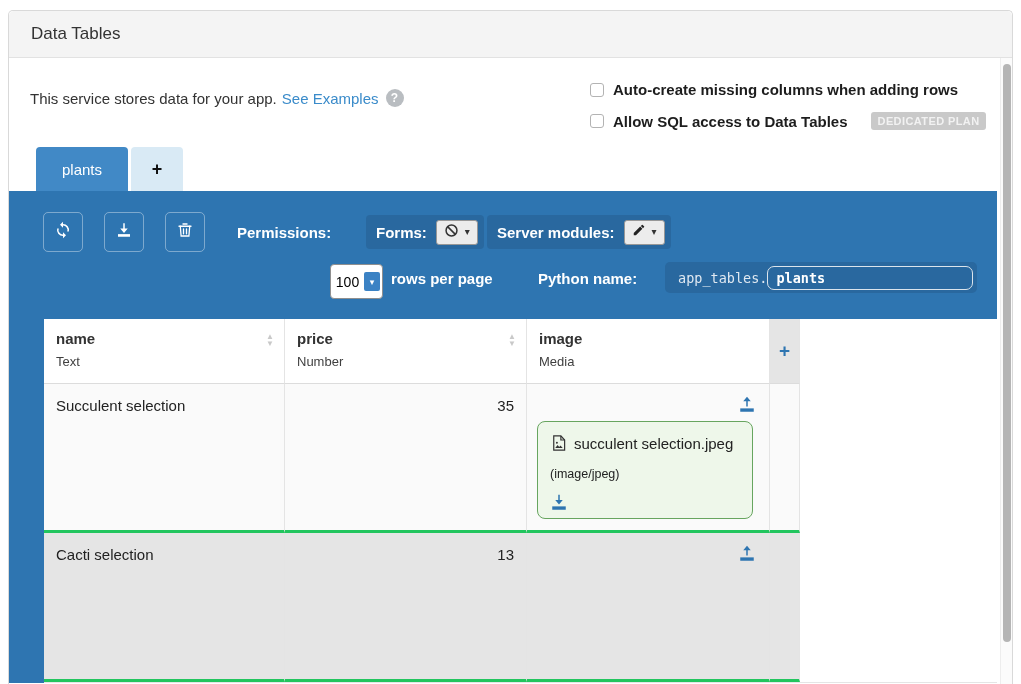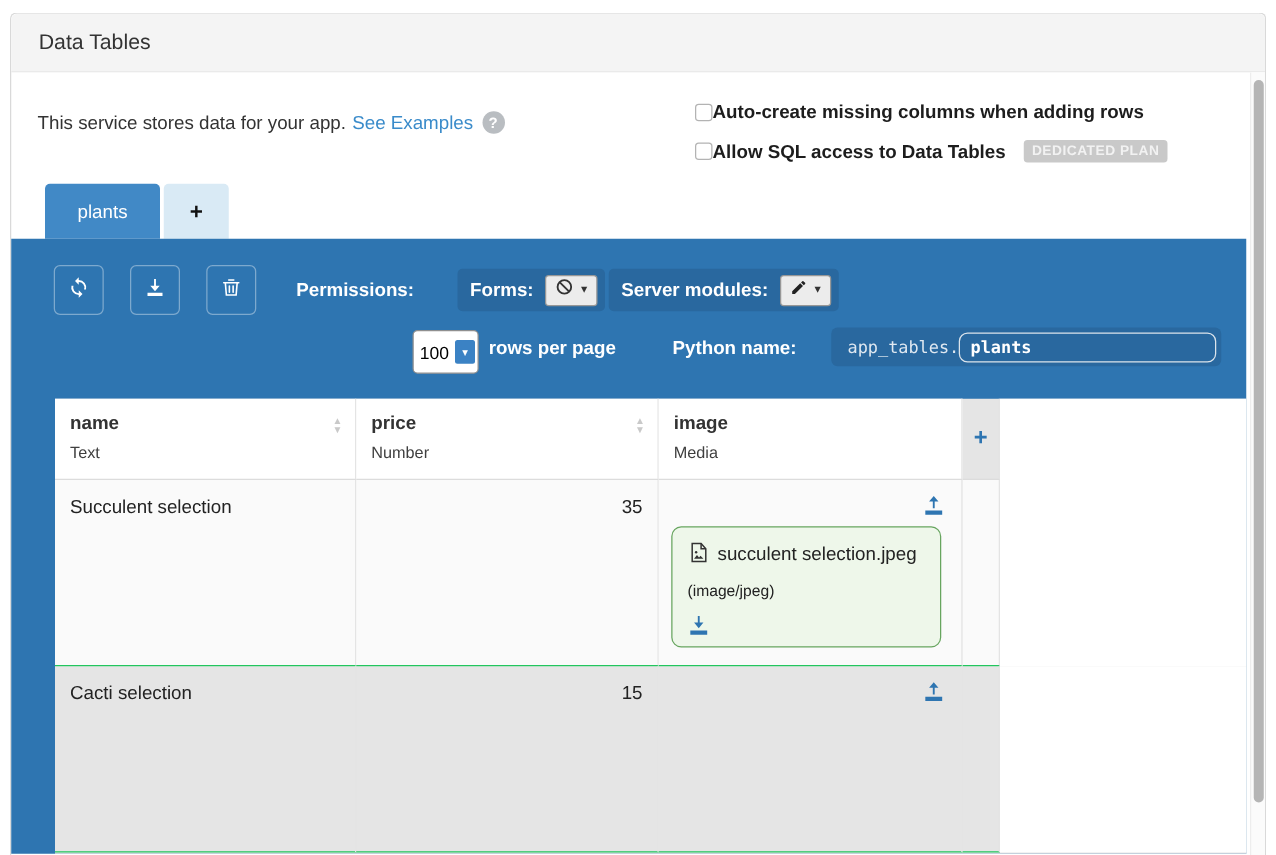--- a/index.html
+++ b/index.html
@@ -11,21 +11,21 @@
   .card-header { position:absolute; left:0; top:0; right:0; height:47px; background:#f4f4f4;
                  border-bottom:1px solid #e2e2e2; border-radius:5px 5px 0 0;
                  display:flex; align-items:center; padding-left:22px; }
   .card-title { font-size:17px; font-weight:normal; color:#333; }
 
   .intro { position:absolute; left:21px; top:78px; font-size:15px; color:#333; display:flex; align-items:center; }
   .intro a { color:#3a8bca; text-decoration:none; margin-left:5px; }
   .help-badge { display:inline-flex; align-items:center; justify-content:center; width:18px; height:18px;
                 border-radius:50%; background:#b9bdc1; color:#fff; font-weight:bold; font-size:12px; margin-left:7px; }
 
-  .option-row { position:absolute; left:547px; display:flex; align-items:center; }
+  .option-row { position:absolute; left:581px; display:flex; align-items:center; gap:9px; }
   .cb { width:14px; height:14px; border:1px solid #b3b3b3; border-radius:3px; background:#fff; flex:0 0 auto; cursor:pointer; }
   .option-label { font-size:15px; font-weight:bold; color:#1d1d1d; white-space:nowrap; }
   .plan-badge { background:#c9c9c9; color:#f2f2f2; font-size:11px; font-weight:bold; letter-spacing:.4px;
                 border-radius:3px; padding:3px 7px; margin-left:14px; white-space:nowrap; }
 
   .tab { position:absolute; top:136px; height:44px; border-radius:4px 4px 0 0;
          display:flex; align-items:center; justify-content:center; cursor:pointer; }
   .tab-active { left:27px; width:92px; background:#4189c6; color:#fff; font-size:15px; }
   .tab-add { left:122px; width:52px; background:#d9eaf5; color:#111; font-size:18px; font-weight:bold; }
 
@@ -65,21 +65,21 @@
   .th { position:relative; padding:11px 12px 0; background:#fff;
         border-right:1px solid #e4e4e4; border-bottom:1px solid #dcdcdc; }
   .col-name { font-weight:bold; font-size:15px; color:#333; }
   .col-type { font-size:13px; color:#3f3f3f; margin-top:7px; }
   .sorter { position:absolute; right:10px; top:14px; display:flex; flex-direction:column; align-items:center;
             color:#c9c9c9; font-size:8px; line-height:7px; cursor:pointer; }
   .th-add { border-right:1px solid #e4e4e4; border-bottom:1px solid #dcdcdc; display:flex;
             align-items:center; justify-content:center; color:#2e75b1; font-size:19px; font-weight:bold; cursor:pointer; }
   .filler { background:#fff; }
 
-  .td { border-right:1px solid #e4e4e4; border-bottom:1px solid #22c55e; font-size:15px; color:#222; padding:13px 12px; }
+  .td { border-right:1px solid #e4e4e4; border-bottom:3px solid #22c55e; font-size:15px; color:#222; padding:13px 12px; }
   .row-odd .td { background:#fafafa; }
   .td-price { text-align:right; }
   .td-media { padding:0; position:relative; }
 
   .upload-btn { position:absolute; top:12px; right:13px; width:18px; height:18px; cursor:pointer; }
   .media-chip { margin:37px 0 0 10px; width:216px; background:#eef7ea; border:1px solid #67a55f;
                 border-radius:8px; padding:7px 12px 8px; line-height:29px; font-size:15px; color:#222; }
   .file-icon { display:inline-block; width:18px; height:18px; vertical-align:-3px; margin-right:6px; }
   .mime { font-size:12.5px; }
   .dl-btn { display:block; width:18px; height:18px; margin-top:3px; cursor:pointer; }
@@ -241,21 +241,21 @@
                   </svg>
               </span>
             </div>
           </div>
           <div class="td"></div>
           <div class="filler"></div>
         </div>
 
         <div class="trow trow-body">
           <div class="td">Cacti selection</div>
-          <div class="td td-price">15</div>
+          <div class="td td-price">13</div>
           <div class="td td-media">
             <span class="upload-btn">
               <svg width="18" height="18" viewBox="0 0 24 24" fill="#2e75b1">
                   <path d="M11 14h2V7h4l-5-6-5 6h4z"></path>
                   <path d="M3 16.5h18V21H3z"></path>
                 </svg>
             </span>
           </div>
           <div class="td"></div>
           <div class="filler"></div>

